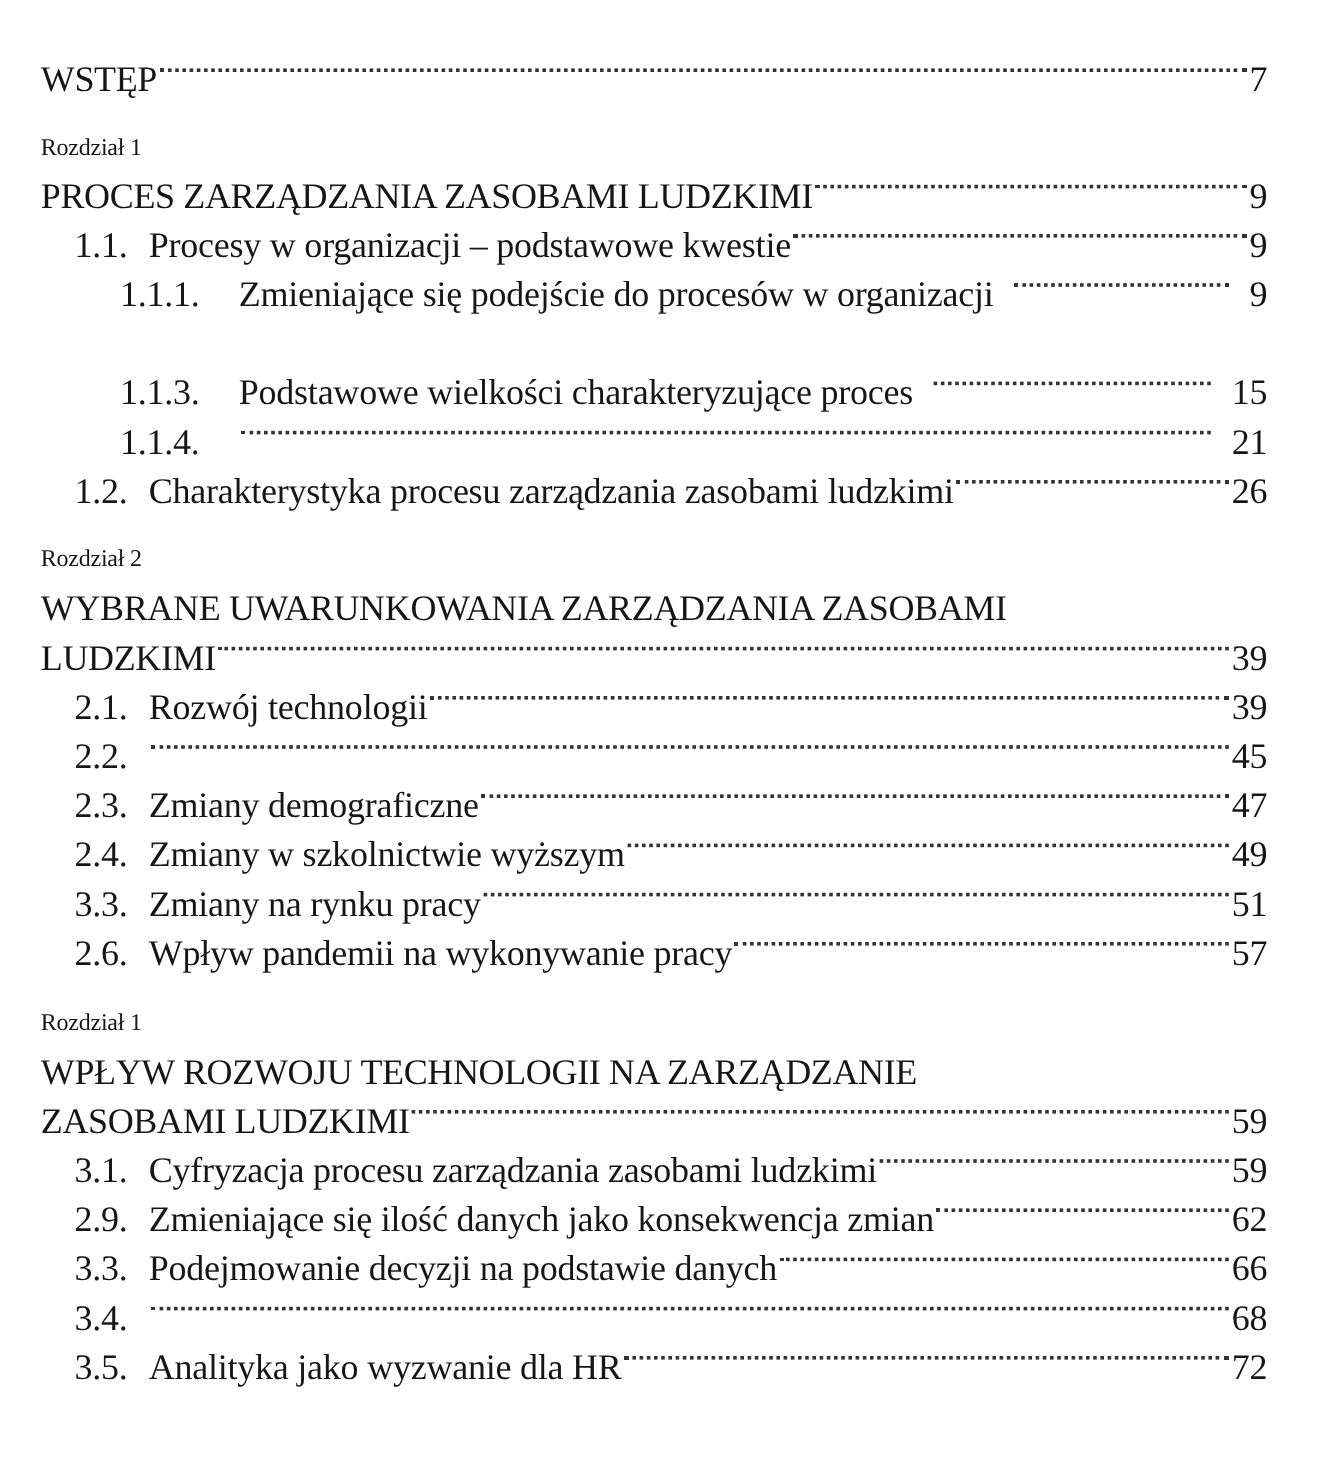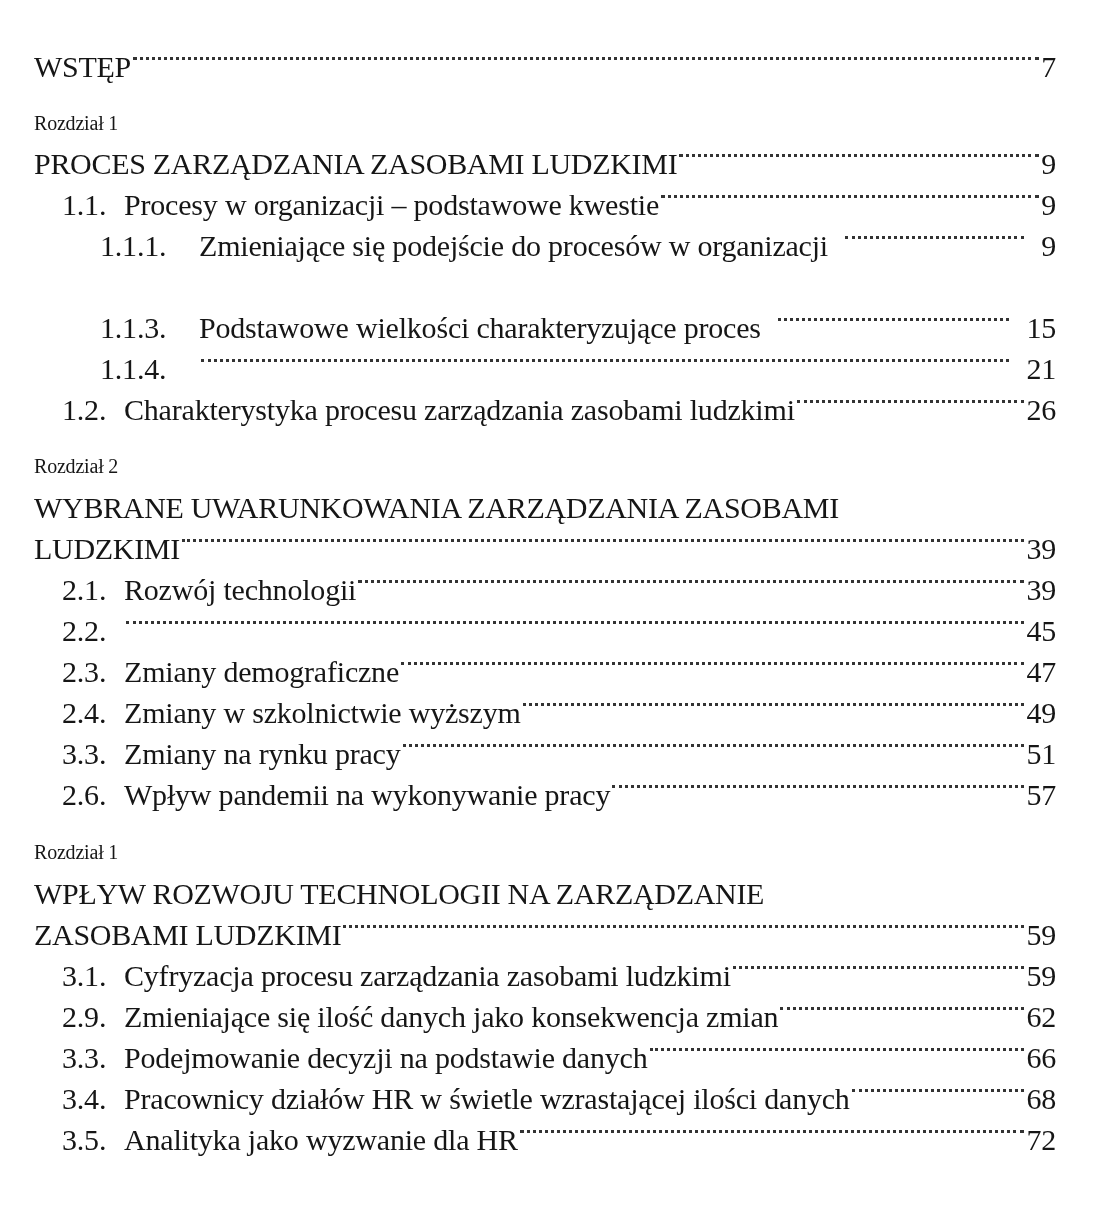--- a/index.html
+++ b/index.html
@@ -140,21 +140,20 @@
     <span class="page-no">62</span>
   </div>
   <div class="line" style="top:1038px">
     <span class="num w1">3.3.</span>
     <span class="title">Podejmowanie decyzji na podstawie danych</span>
     <span class="dots"></span>
     <span class="page-no">66</span>
   </div>
   <div class="line" style="top:1079px">
     <span class="num w1">3.4.</span>
-    <span class="title">Pracownicy działów HR w świetle wzrastającej ilości danych</span>
     <span class="dots"></span>
     <span class="page-no">68</span>
   </div>
   <div class="line" style="top:1120px">
     <span class="num w1">3.5.</span>
     <span class="title">Analityka jako wyzwanie dla HR</span>
     <span class="dots"></span>
     <span class="page-no">72</span>
   </div>
 

